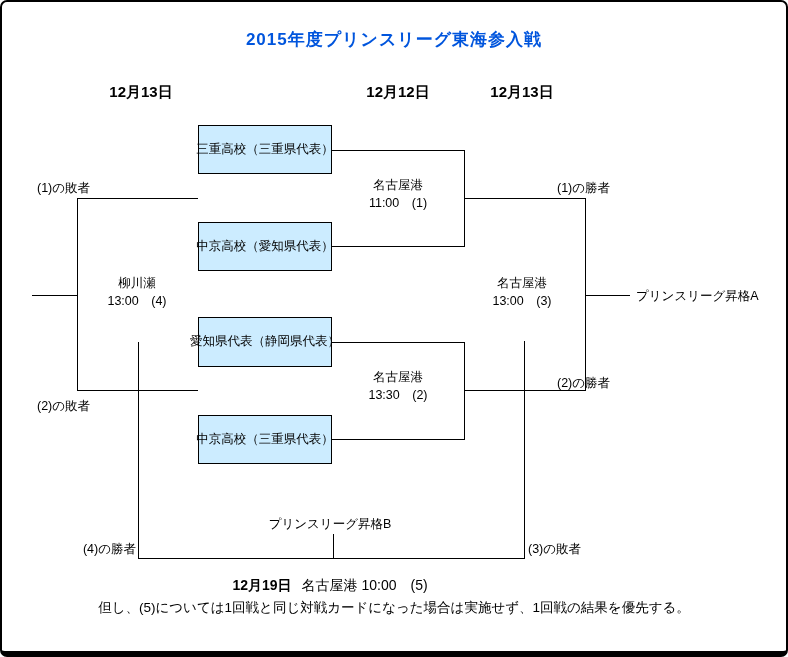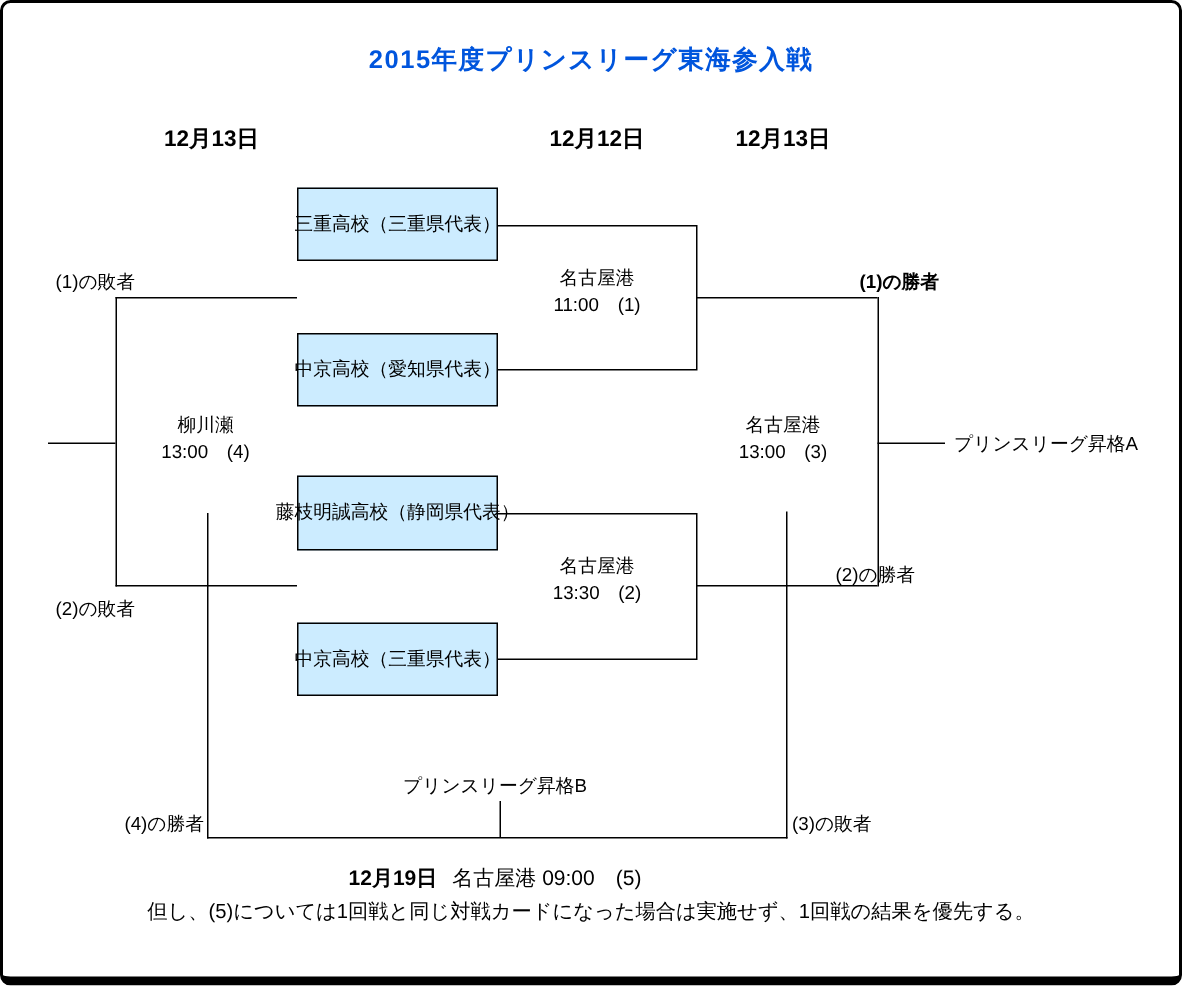--- a/index.html
+++ b/index.html
@@ -67,21 +67,21 @@
 
   <div class="team-box" style="top: 123px; background: rgb(204, 236, 255);">
     <span>三重高校</span>
     <span>（三重県代表）</span>
   </div>
   <div class="team-box" style="top: 220px; background: rgb(204, 236, 255);">
     <span>中京高校</span>
     <span>（愛知県代表）</span>
   </div>
   <div class="team-box" style="top: 315px; height: 50px; background: rgb(204, 236, 255);">
-    <span>藤枝明誠高校</span>
+    <span>愛知県代表</span>
     <span>（静岡県代表）</span>
   </div>
   <div class="team-box" style="top: 413px; background: rgb(204, 236, 255);">
     <span>中京高校</span>
     <span>（三重県代表）</span>
   </div>
 
   <div class="hl" style="left: 330px; top: 148px; width: 132px; background: rgb(0, 0, 0);"></div>
   <div class="hl" style="left: 330px; top: 244px; width: 132px; background: rgb(0, 0, 0);"></div>
   <div class="vl" style="left: 462px; top: 148px; height: 97px; background: rgb(0, 0, 0);"></div>
@@ -99,21 +99,21 @@
   <div class="vl" style="left: 75px; top: 196px; height: 193px; background: rgb(0, 0, 0);"></div>
   <div class="hl" style="left: 30px; top: 293px; width: 45px; background: rgb(0, 0, 0);"></div>
 
   <div class="vl" style="left: 136px; top: 340px; height: 217px; background: rgb(0, 0, 0);"></div>
   <div class="vl" style="left: 522px; top: 339px; height: 218px; background: rgb(0, 0, 0);"></div>
   <div class="hl" style="left: 136px; top: 556px; width: 387px; background: rgb(0, 0, 0);"></div>
   <div class="vl" style="left: 331px; top: 532px; height: 24px; background: rgb(0, 0, 0);"></div>
 
   <div class="lbl" style="left:35px; top:178px;">(1)の敗者</div>
   <div class="lbl" style="left:35px; top:396px;">(2)の敗者</div>
-  <div class="lbl" style="left:571px; top:178px;font-weight:bold;">(1)の勝者</div>
+  <div class="lbl" style="left:555px; top:178px;">(1)の勝者</div>
   <div class="lbl" style="left:555px; top:373px;">(2)の勝者</div>
   <div class="lbl align-r" style="left:54px; top:539px; width:80px;">(4)の勝者</div>
   <div class="lbl" style="left:526px; top:539px;text-align:center;">(3)の敗者</div>
 
   <div class="match-lbl" style="left:340px; top:174px;">
     <div>名古屋港</div>
     <div>11:00　(1)</div>
   </div>
   <div class="match-lbl" style="left:340px; top:366px;">
     <div>名古屋港</div>
@@ -125,17 +125,17 @@
   </div>
   <div class="match-lbl" style="left:79px; top:272px;">
     <div>柳川瀬</div>
     <div>13:00　(4)</div>
   </div>
 
   <div class="lbl" style="left:634px; top:286px;">プリンスリーグ昇格A</div>
   <div class="promo-b">プリンスリーグ昇格B</div>
 
   <div class="final-line">
-    <span class="fdate">12月19日</span><span class="fdetails">名古屋港 09:00　(5)</span>
+    <span class="fdate">12月19日</span><span class="fdetails">名古屋港 10:00　(5)</span>
   </div>
   <div class="note-line">但し、(5)については1回戦と同じ対戦カードになった場合は実施せず、1回戦の結果を優先する。</div>
 
 </div>
 
 </body></html>

